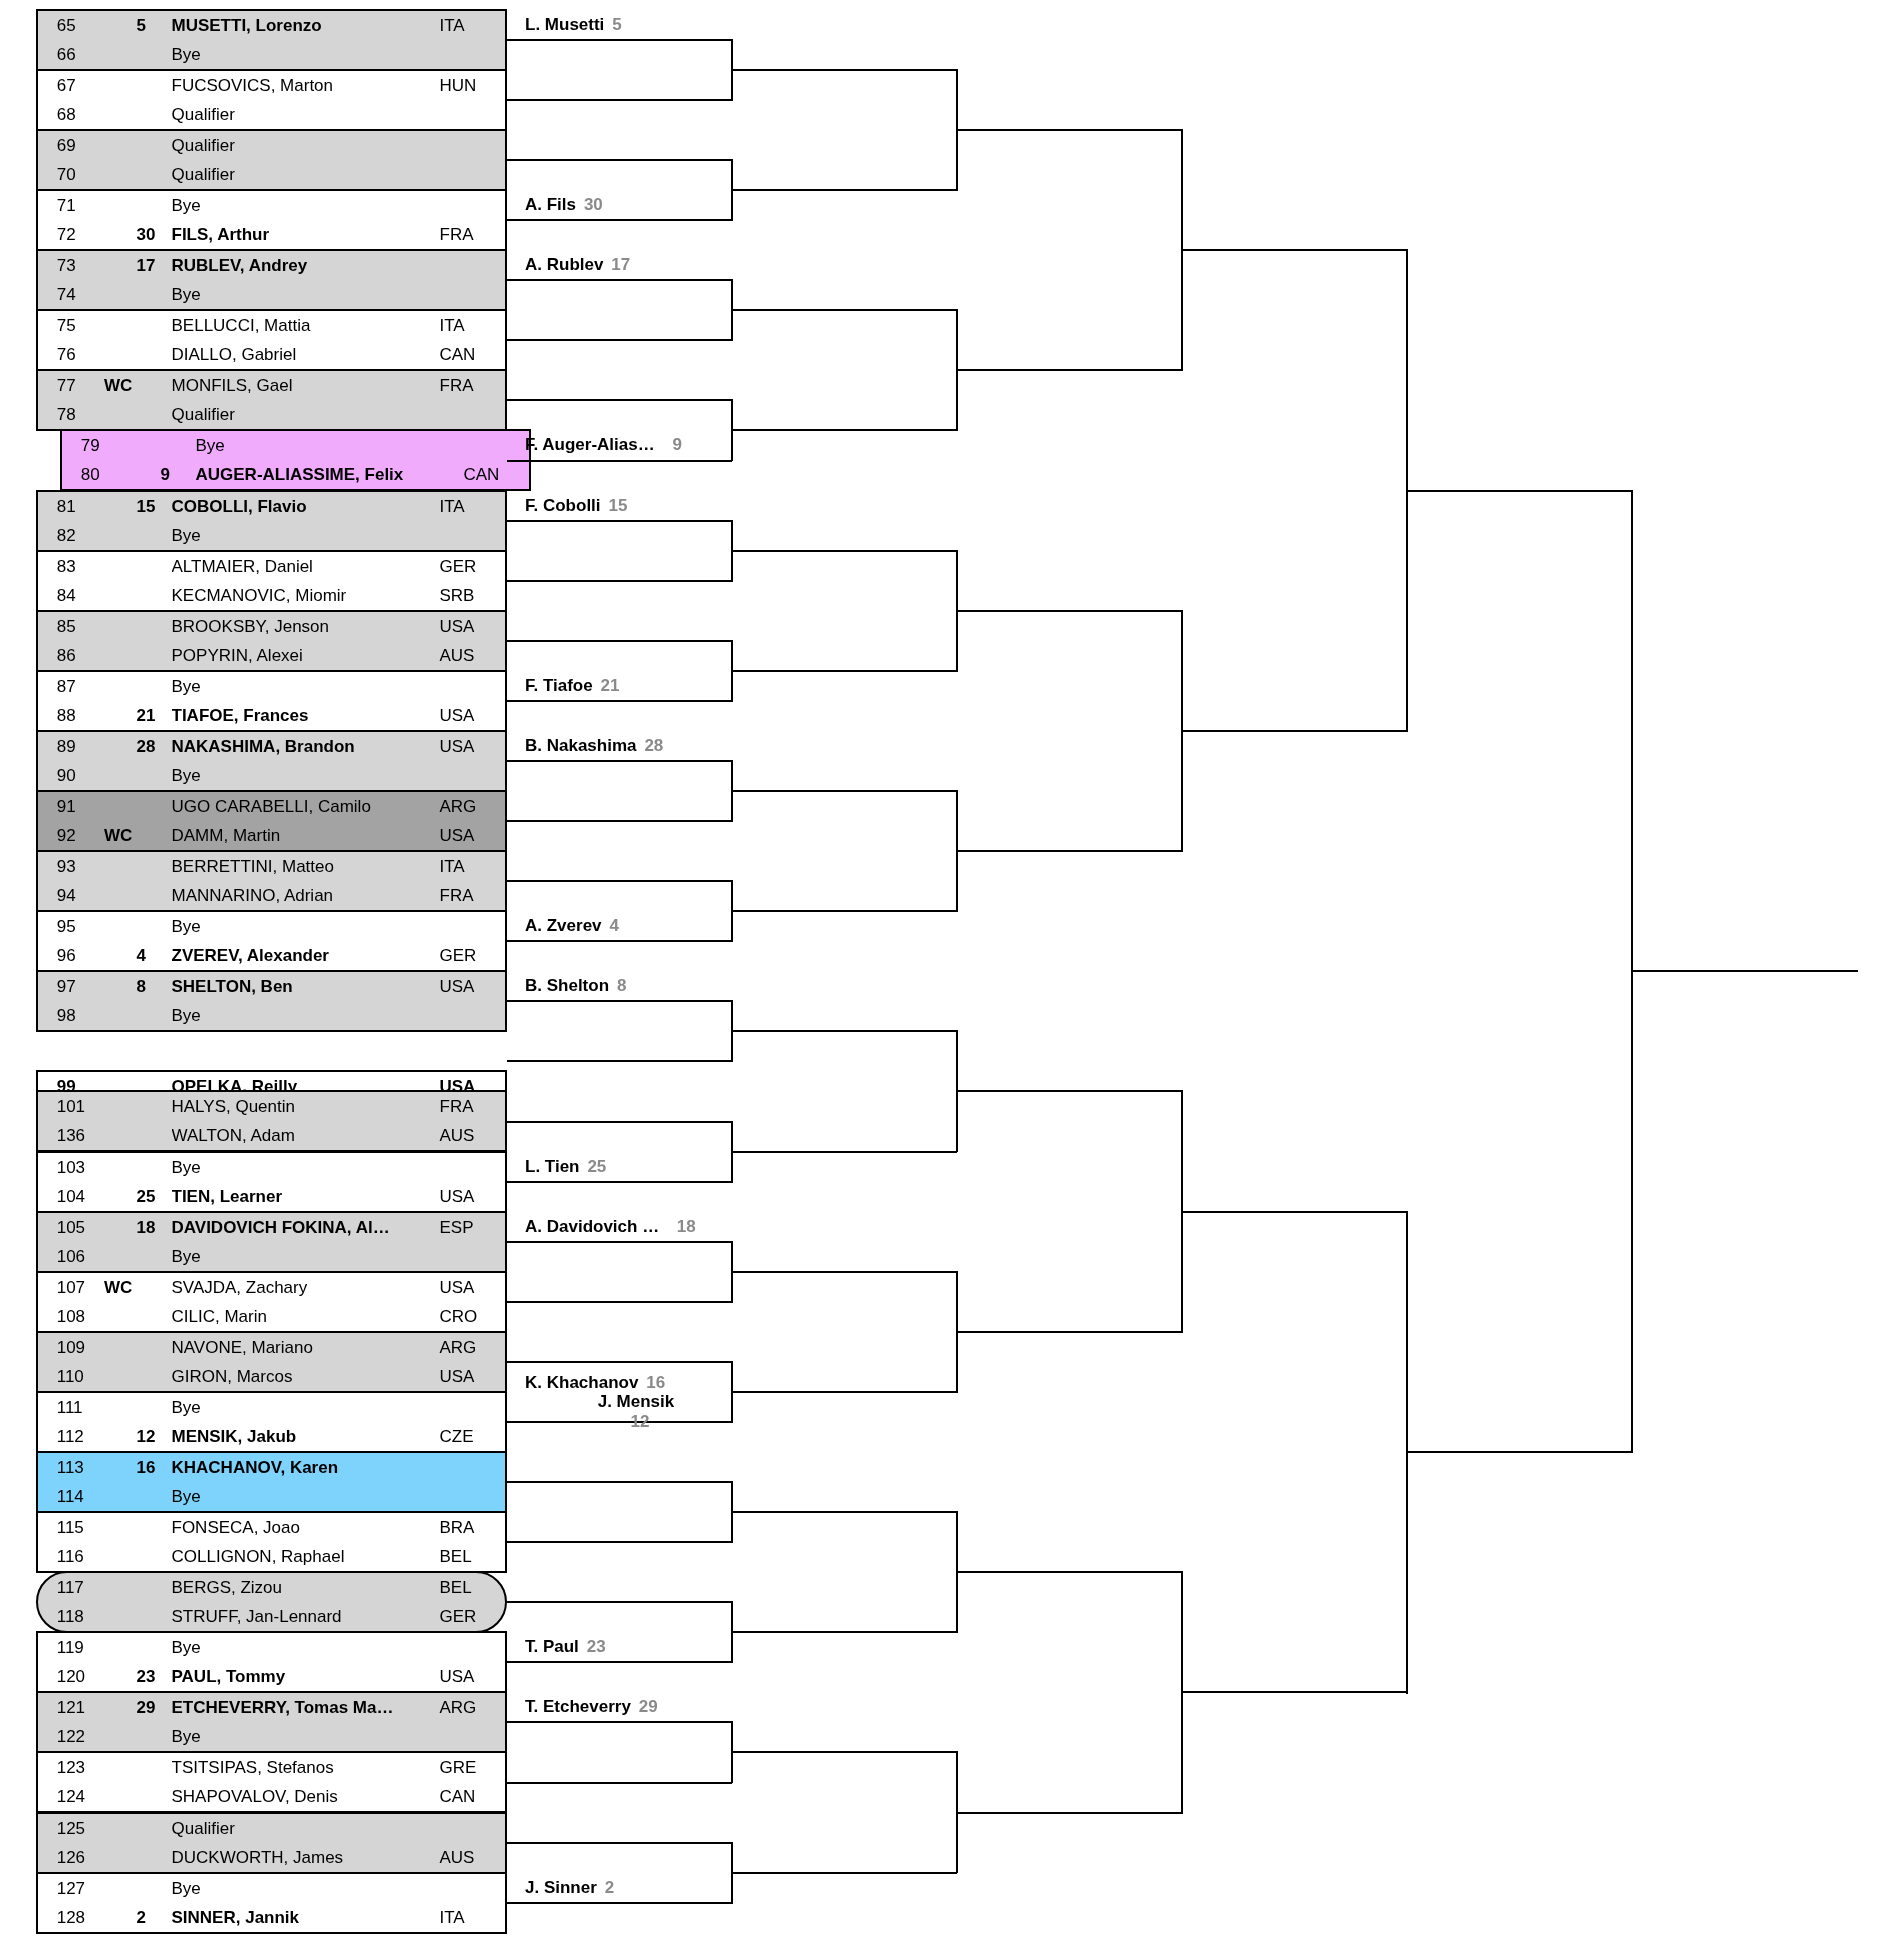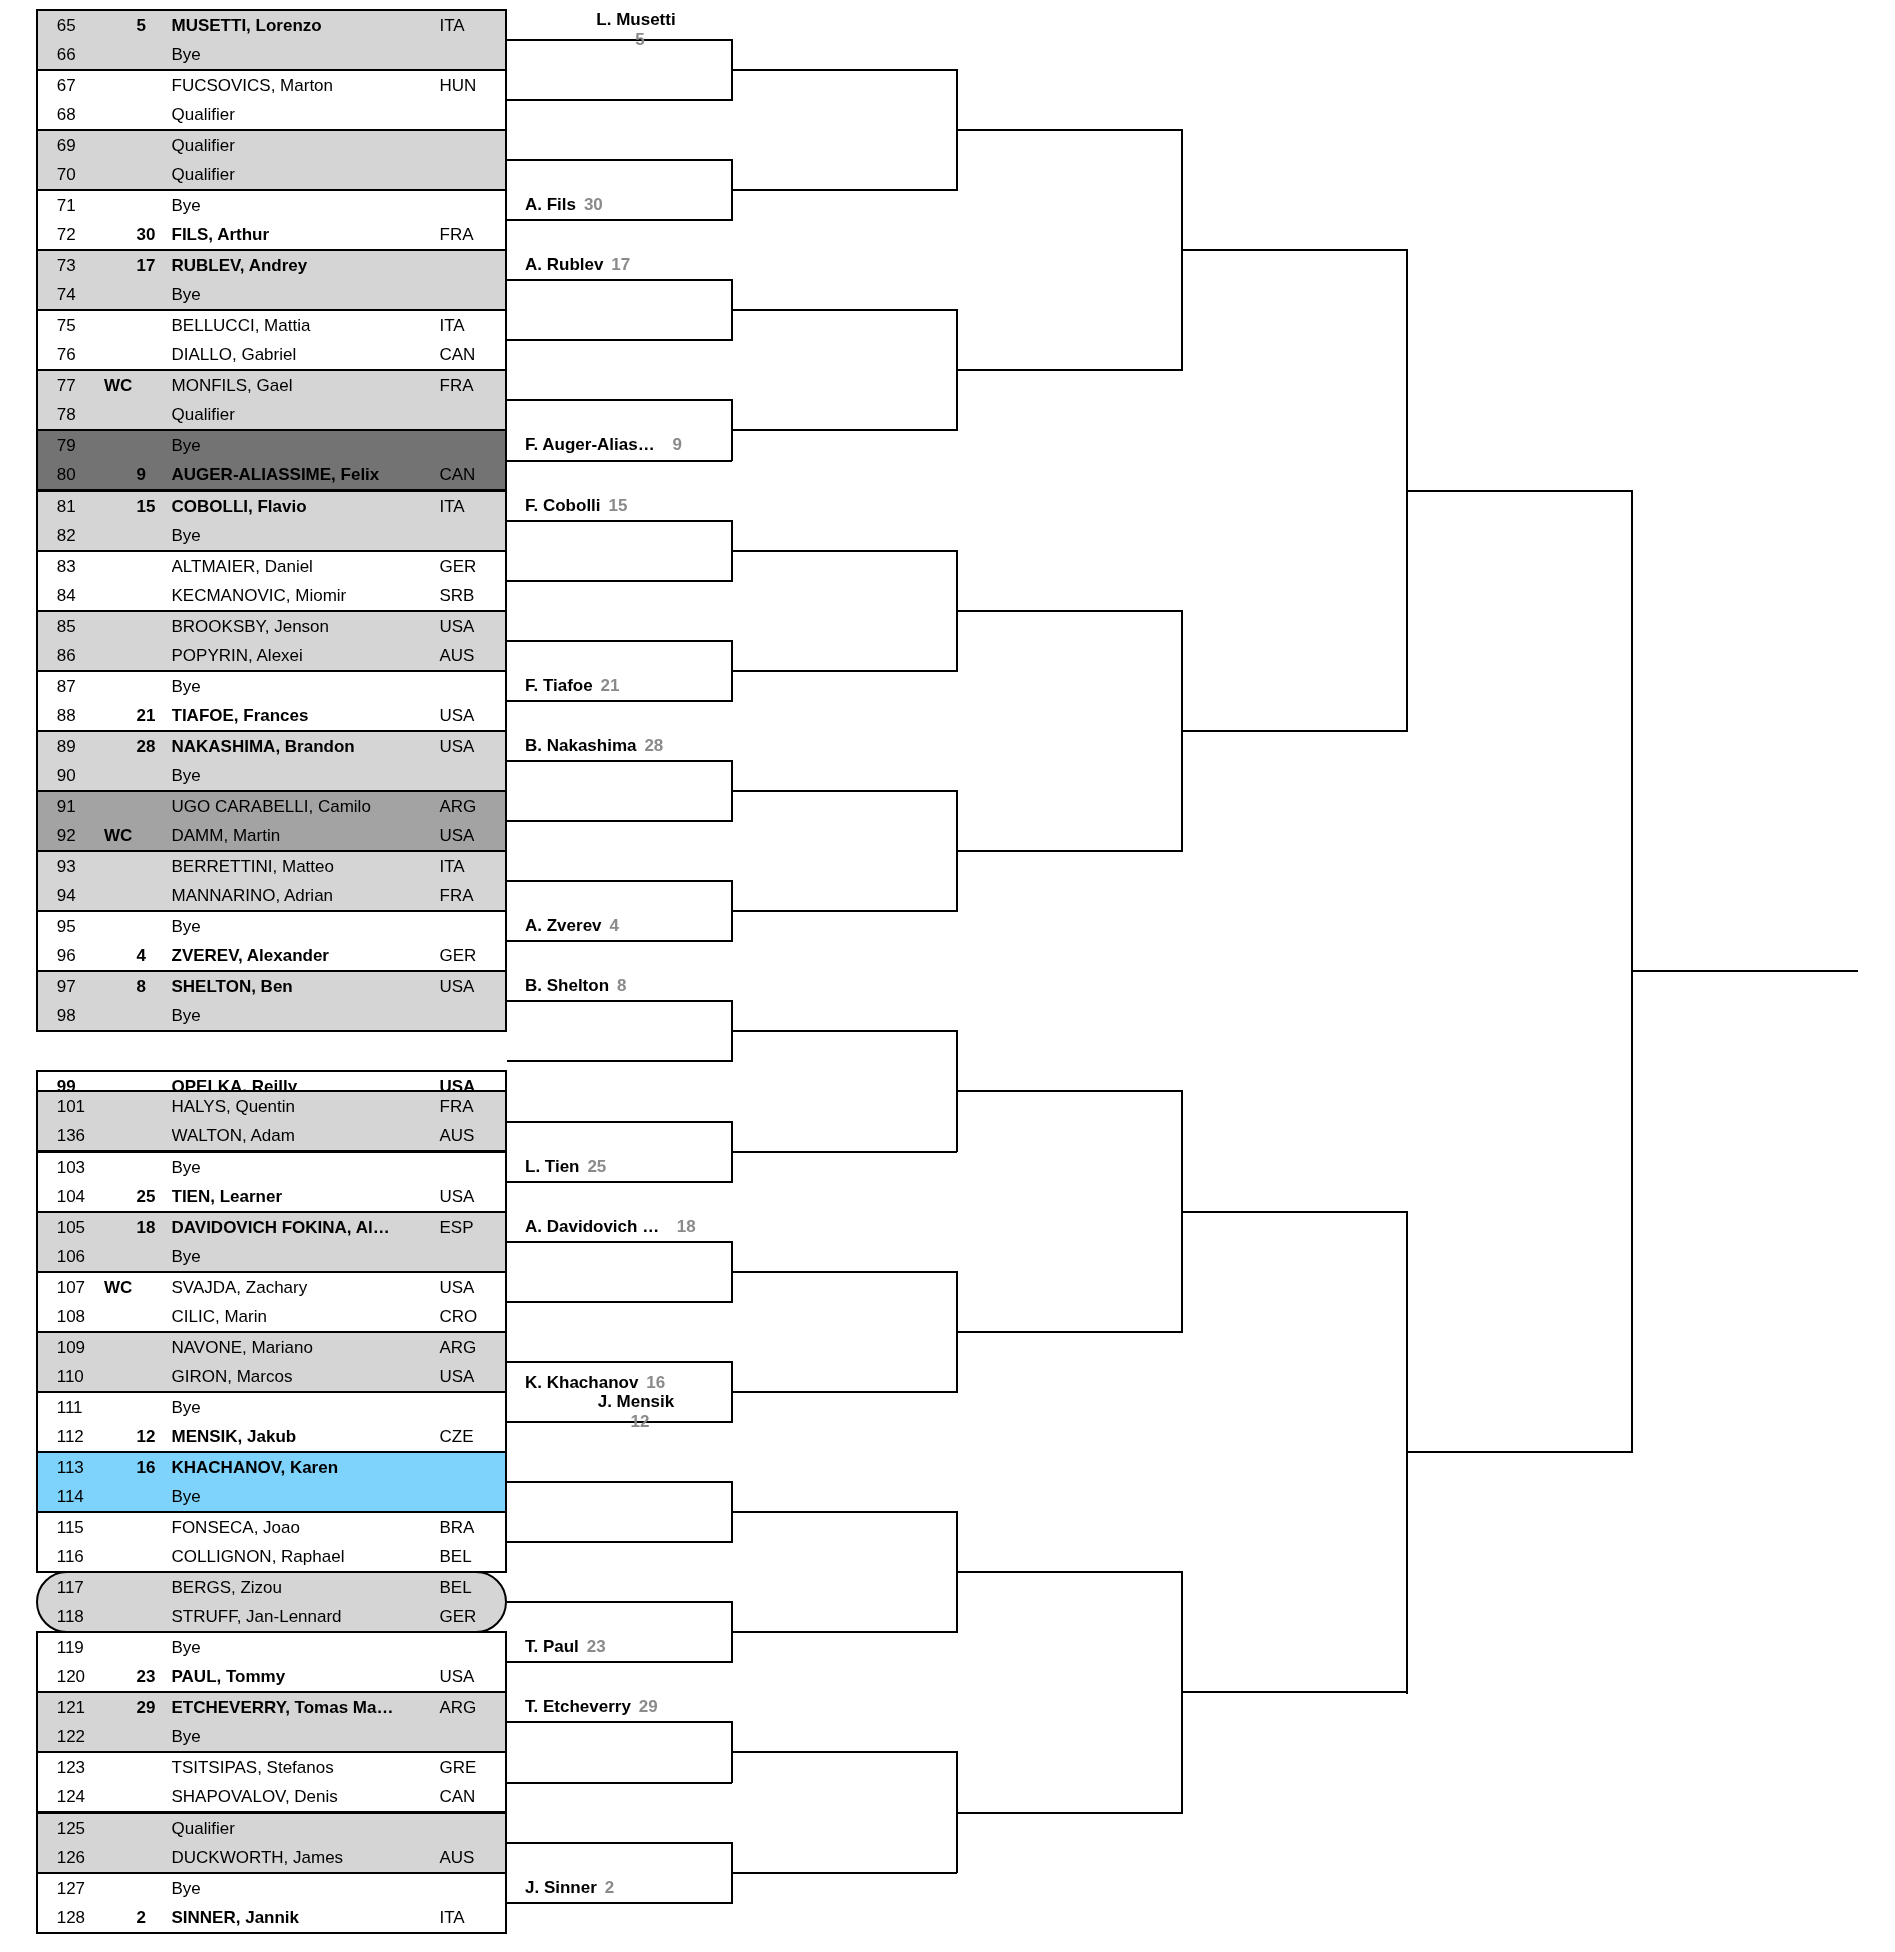--- a/index.html
+++ b/index.html
@@ -144,21 +144,21 @@
     <span class="c-country">FRA</span>
   </div>
         <div class="prow">
     <span class="c-pos">78</span>
     <span class="c-wc"></span>
     <span class="c-seed"></span>
     <span class="c-name">Qualifier</span>
     <span class="c-country"></span>
   </div>
       </div>
-      <div class="pair" style="top: 429px; background: #737373;">
+      <div class="pair" style="top: 429px; background: #f0abfc; margin-left: 24px;">
         <div class="prow">
     <span class="c-pos">79</span>
     <span class="c-wc"></span>
     <span class="c-seed"></span>
     <span class="c-name">Bye</span>
     <span class="c-country"></span>
   </div>
         <div class="prow">
     <span class="c-pos">80</span>
     <span class="c-wc"></span>
@@ -642,21 +642,21 @@
       <div class="hline" style="left: 1182px; top: 1211px; width: 225px; height: 2px; background: rgb(0, 0, 0);"></div>
       <div class="hline" style="left: 1182px; top: 1691px; width: 225px; height: 2px; background: rgb(0, 0, 0);"></div>
       <div class="vline" style="left: 1406px; top: 249px; width: 2px; height: 483px; background: rgb(0, 0, 0);"></div>
       <div class="vline" style="left: 1406px; top: 1211px; width: 2px; height: 483px; background: rgb(0, 0, 0);"></div>
       <div class="hline" style="left: 1407px; top: 490px; width: 226px; height: 2px; background: rgb(0, 0, 0);"></div>
       <div class="hline" style="left: 1407px; top: 1451px; width: 226px; height: 2px; background: rgb(0, 0, 0);"></div>
       <div class="vline" style="left: 1631px; top: 490px; width: 2px; height: 963px; background: rgb(0, 0, 0);"></div>
       <div class="hline" style="left: 1632px; top: 970px; width: 226px; height: 2px; background: rgb(0, 0, 0);"></div>
     </div>
   <div id="winner-layer">
-      <div class="winner" style="top: 9.9px; flex-direction: column;">
+      <div class="winner" style="top: 9.9px;">
     <span class="w-name">L. Musetti</span>
     <span class="w-seed" style="color: rgb(138, 138, 138);">5</span>
   </div>
       <div class="winner" style="top: 190px;">
     <span class="w-name">A. Fils</span>
     <span class="w-seed" style="color: rgb(138, 138, 138);">30</span>
   </div>
       <div class="winner" style="top: 250px;">
     <span class="w-name">A. Rublev</span>
     <span class="w-seed" style="color: rgb(138, 138, 138);">17</span>

